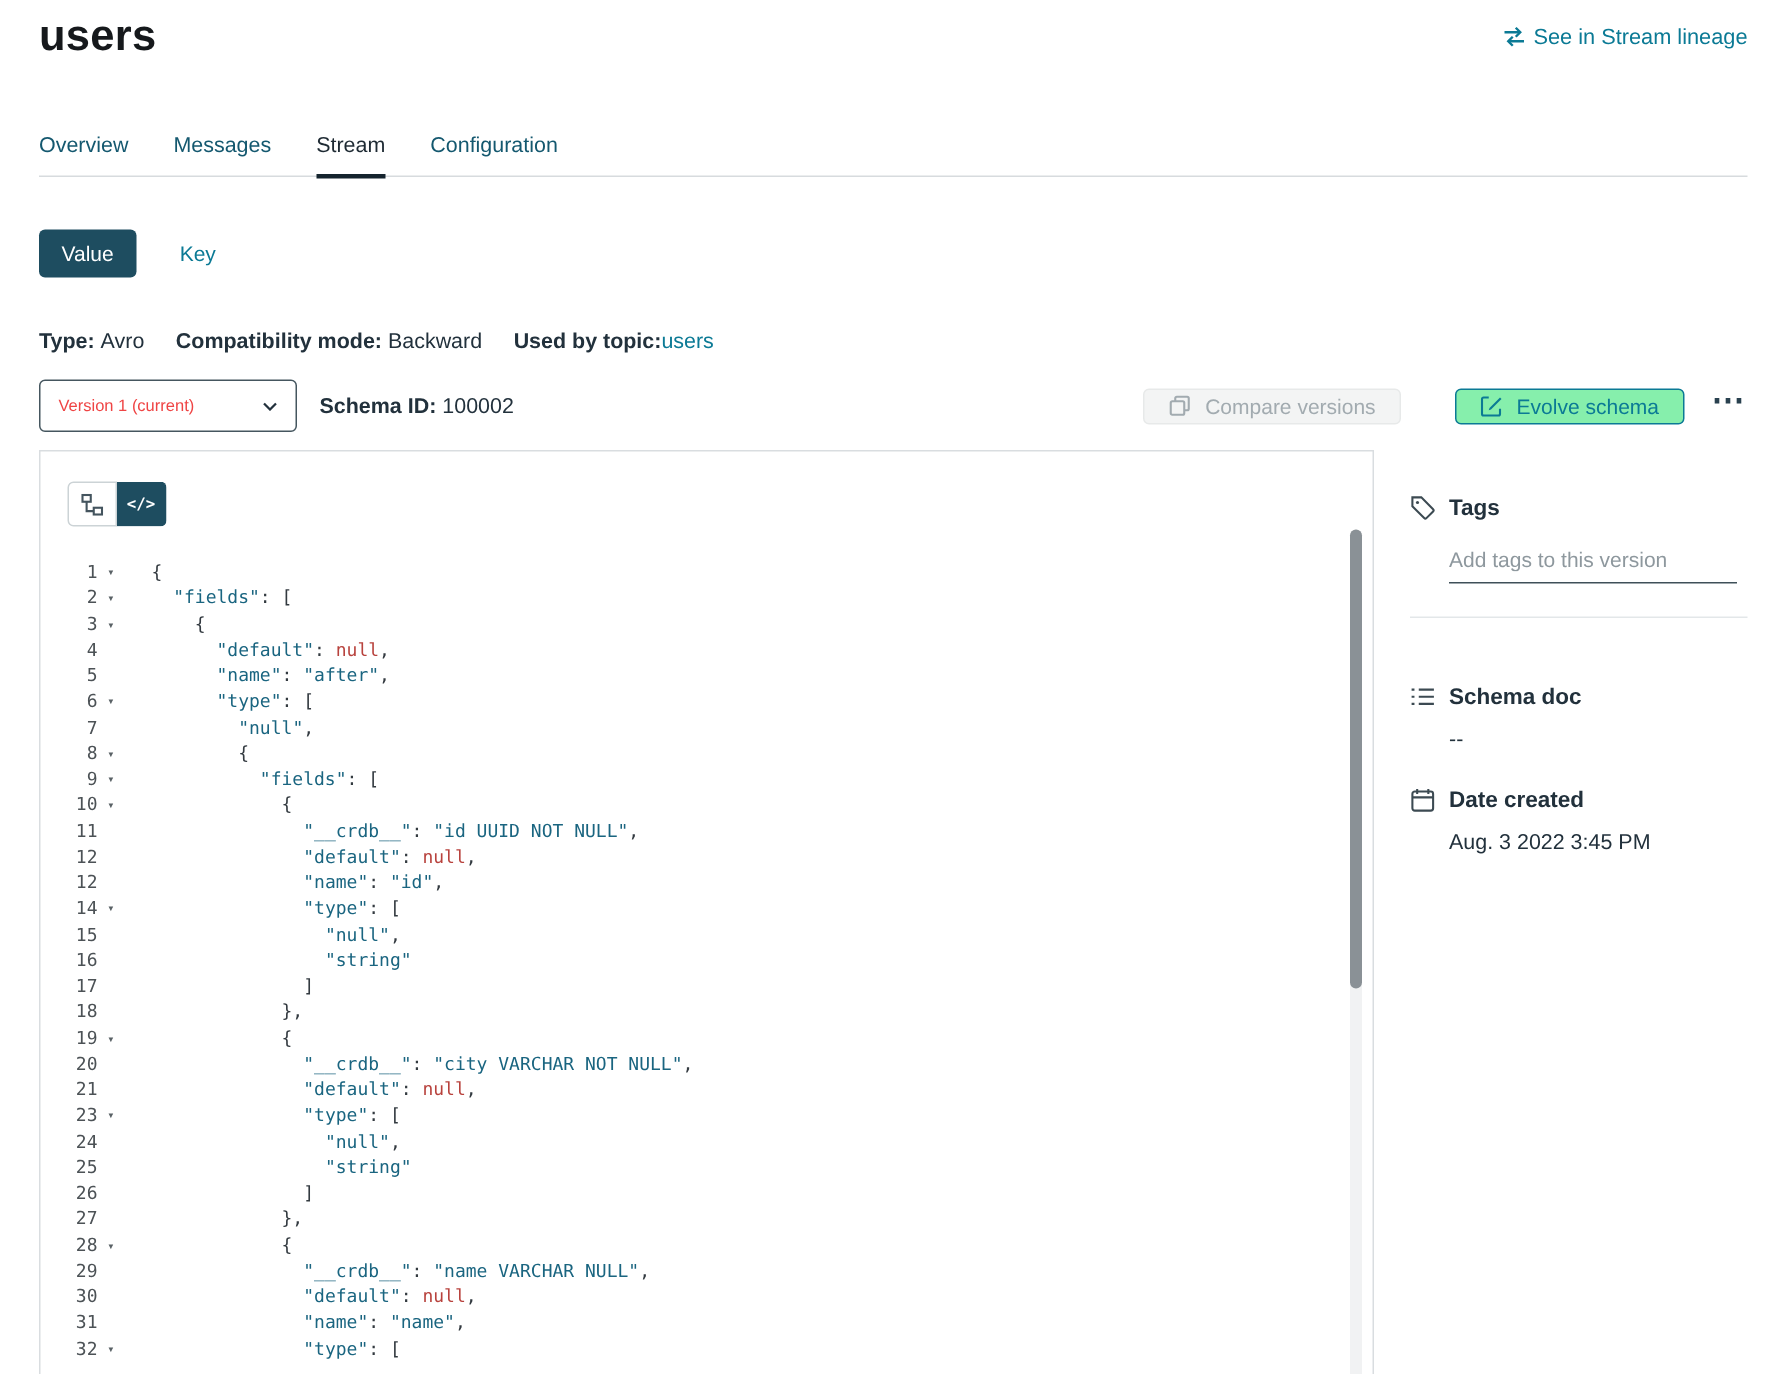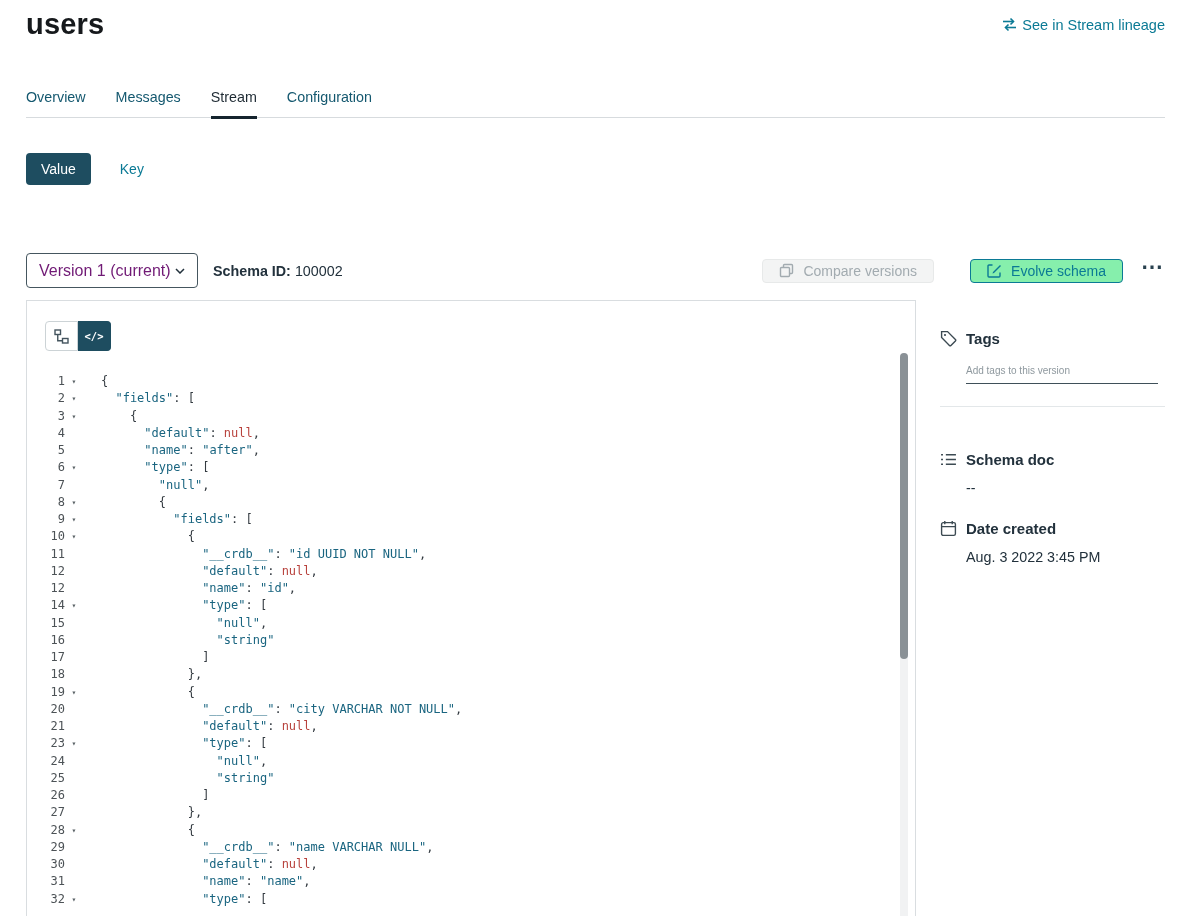--- a/index.html
+++ b/index.html
@@ -25,21 +25,21 @@
   .toggle-btn.key { color:#0b7a95; margin-left:29px; }
 
   
   .meta-row { position:absolute; top:220px; left:26px; font-size:14.3px; display:flex; gap:21px; }
   .meta-group span + span { margin-left:4px; }
   .meta-label { font-weight:700; }
   .meta-link { color:#0b7a95; cursor:pointer; text-decoration:none; }
 
   
   .toolbar-row { position:absolute; top:253px; left:26px; right:24px; display:flex; align-items:center; }
-  .select { width:172px; height:35px; border:1px solid #45565f; border-radius:4px; display:flex; align-items:center; justify-content:space-between; padding:0 12px; font-size:16px; color:#701a75; cursor:pointer; background:#fff; }
+  .select { width:172px; height:35px; border:1px solid #45565f; border-radius:4px; display:flex; align-items:center; justify-content:space-between; padding:0 12px; font-size:11px; color:#ef4444; cursor:pointer; background:#fff; }
   .schema-id { margin-left:15px; font-size:14.3px; }
   .schema-id .lbl { font-weight:700; margin-right:4px; }
   .btn { height:24px; display:inline-flex; align-items:center; gap:9px; padding:0 16px; border-radius:4px; font-size:14px; font-family:inherit; cursor:pointer; }
   .btn-compare { margin-left:auto; background:#f3f4f4; border:1px solid #e7e9e9; color:#a2abb0; }
   .btn-evolve { margin-left:36px; background:#86efac; border:1px solid #0b7a95; color:#0b7a95; font-weight:500; }
   .kebab { margin-left:16px; background:none; border:none; font-size:22px; font-weight:700; color:#29414f; cursor:pointer; line-height:1; padding:0 2px 8px 2px; font-family:inherit; }
 
   
   .main { position:absolute; top:300px; left:26px; right:24px; height:680px; }
   .editor-panel { position:absolute; left:0; top:0; width:890px; height:680px; border:1px solid #d9dde0; background:#fff; }
@@ -61,21 +61,21 @@
   .tok-p { color:#333a40; }
 
   .scroll-track { position:absolute; top:52px; right:7px; width:8px; bottom:12px; background:#f1f2f3; border-radius:4px; }
   .scroll-thumb { position:absolute; top:0; left:0; width:8px; height:306px; background:#8a9196; border-radius:4px; cursor:pointer; }
 
   
   .sidebar { position:absolute; left:914px; right:0; top:0; padding-top:30px; }
   .side-header { display:flex; align-items:center; gap:9px; color:#22313c; }
   .side-header .hlabel { font-size:15px; font-weight:700; }
   .side-icon { flex:none; display:inline-flex; }
-  .tags-input { display:block; margin:14px 0 0 26px; width:192px; border:none; border-bottom:1px solid #3f5059; font-size:10px; font-family:inherit; padding:4px 0 7px; color:#22313c; outline:none; background:transparent; }
+  .tags-input { display:block; margin:14px 0 0 26px; width:192px; border:none; border-bottom:1px solid #3f5059; font-size:14px; font-family:inherit; padding:4px 0 7px; color:#22313c; outline:none; background:transparent; }
   .tags-input::placeholder { color:#8e989e; }
   .side-divider { border:none; border-top:1px solid #e3e7e9; margin:22px 0 0 0; }
   .side-section-2 { margin-top:44px; }
   .side-section-3 { margin-top:24px; }
   .side-value { margin:12px 0 0 26px; font-size:14.3px; color:#22313c; }
 </style>
 </head>
 <body>
 
 <div class="page">
@@ -100,20 +100,31 @@
       <div class="tab">Messages</div>
       <div class="tab active">Stream</div>
       <div class="tab">Configuration</div>
     </nav>
 
   <div class="toggle-row">
     <button class="toggle-btn active">Value</button>
     <button class="toggle-btn key">Key</button>
   </div>
 
+  <div class="meta-row">
+    <div class="meta-group">
+      <span class="meta-label">Type:</span><span>Avro</span>
+    </div>
+    <div class="meta-group">
+      <span class="meta-label">Compatibility mode:</span><span>Backward</span>
+    </div>
+    <div class="meta-group">
+      <span class="meta-label">Used by topic:</span><a class="meta-link">users</a>
+    </div>
+  </div>
 
   <div class="toolbar-row">
     <div class="select">
       <span>Version 1 (current)</span>
       <span class="side-icon">
         <svg width="10" height="6" viewBox="0 0 10 6" fill="none" stroke="#22313c" stroke-width="1.5">
             <path d="M1 1l4 4 4-4"></path>
           </svg>
       </span>
     </div>

